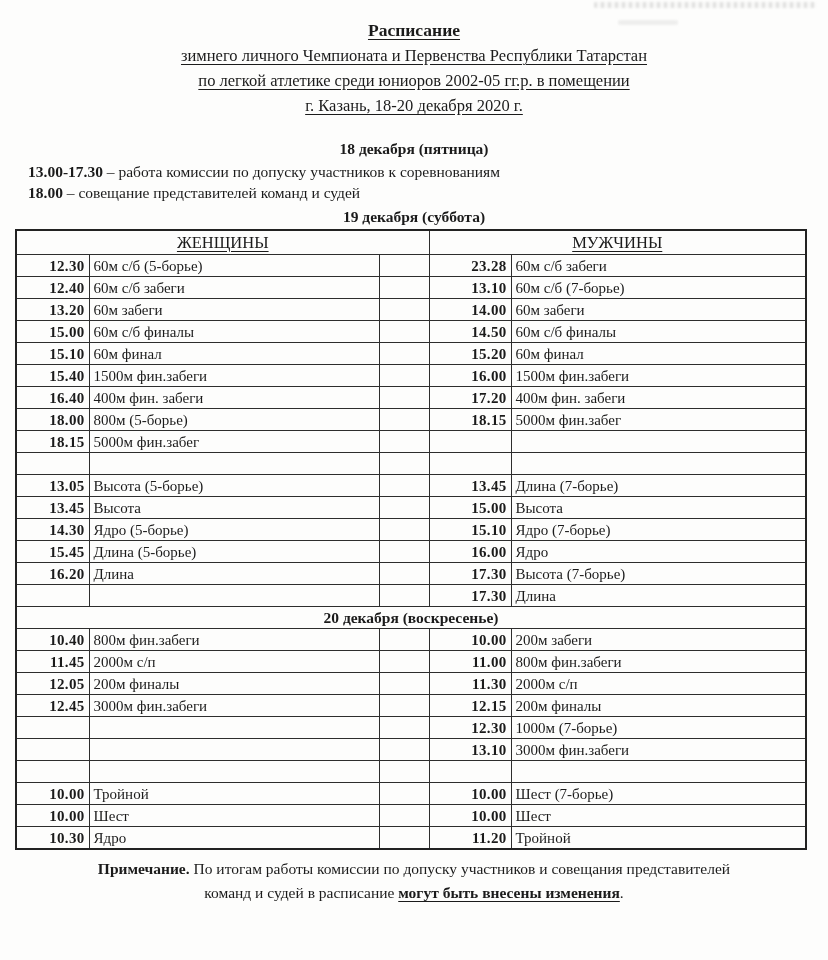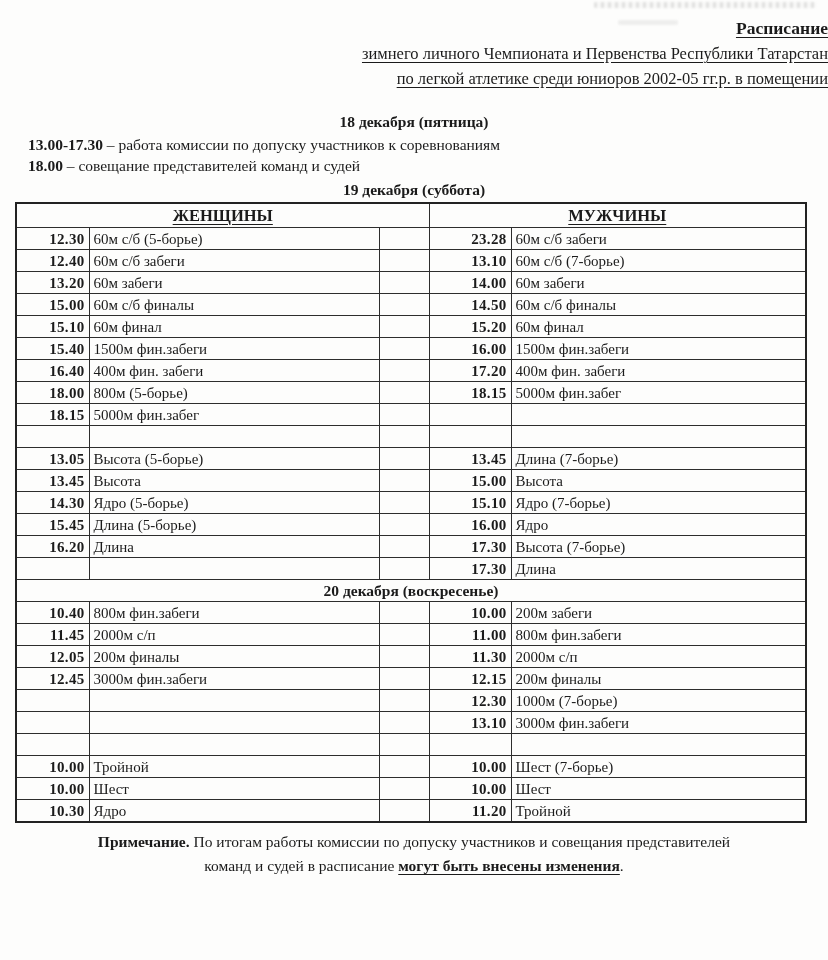--- a/index.html
+++ b/index.html
@@ -17,21 +17,21 @@
     width:222px; height:6px;
     background:repeating-linear-gradient(90deg, rgba(150,150,150,.28) 0 3px, rgba(210,210,210,.10) 3px 7px);
     filter:blur(1px); border-radius:2px;
   }
   .artifact2 {
     position:absolute; top:20px; right:150px;
     width:60px; height:5px;
     background:rgba(170,170,170,.18);
     filter:blur(1.2px); border-radius:2px;
   }
-  .titles { padding-top:4px; text-align:right; line-height:25px;margin-top:12px; }
+  .titles { padding-top:18px; text-align:center; line-height:25px; }
   .title-main { font-size:17.5px; font-weight:bold; }
   .title-sub  { font-size:16.5px; }
   .u { text-decoration:underline; text-underline-offset:3px; }
   .day-heading {
     text-align:center; font-weight:bold; font-size:15.5px;
     margin-top:21px; line-height:19px;
   }
   .day-heading.tight { margin-top:4px; }
   .friday-list { margin:4px 0 0 28px; font-size:15.5px; line-height:20.5px; }
   .friday-item b { font-weight:bold; }
@@ -43,21 +43,21 @@
     border:2px solid #222;
   }
   table.schedule th, table.schedule td {
     border:1px solid #2d2d2d;
     height:21px;
     padding:0 4px;
     font-size:15px;
     line-height:20px;
     overflow:hidden; white-space:nowrap;
   }
-  table.schedule th { font-size:16.5px; font-weight:bold; text-align:center; height:23px; }
+  table.schedule th { font-size:16.5px; font-weight:normal; text-align:center; height:23px; }
   td.time  { font-weight:bold; text-align:right; letter-spacing:.3px; }
   td.event { text-align:left; padding-left:8px; }
   td.spacer{ }
   tr.date-row td { font-weight:bold; text-align:center; font-size:15.5px; }
   .note {
     width:648px; margin:7px auto 0;
     text-align:center; font-size:15.5px; line-height:24px;
   }
   .note b { font-weight:bold; }
 </style>
@@ -66,20 +66,21 @@
 
 <div class="page">
 
   <div class="artifact"></div>
   <div class="artifact2"></div>
 
   <div class="titles">
     <div><span class="title-main u">Расписание</span></div>
     <div><span class="title-sub u">зимнего личного Чемпионата и Первенства Республики Татарстан</span></div>
     <div><span class="title-sub u">по легкой атлетике среди юниоров 2002-05 гг.р. в помещении</span></div>
+    <div><span class="title-sub u">г. Казань, 18-20 декабря 2020 г.</span></div>
   </div>
 
   <div class="day-heading">18 декабря (пятница)</div>
 
   <div class="friday-list">
     <div class="friday-item">
       <b>13.00-17.30</b>
       <span>– работа комиссии по допуску участников к соревнованиям</span>
     </div>
     <div class="friday-item">

